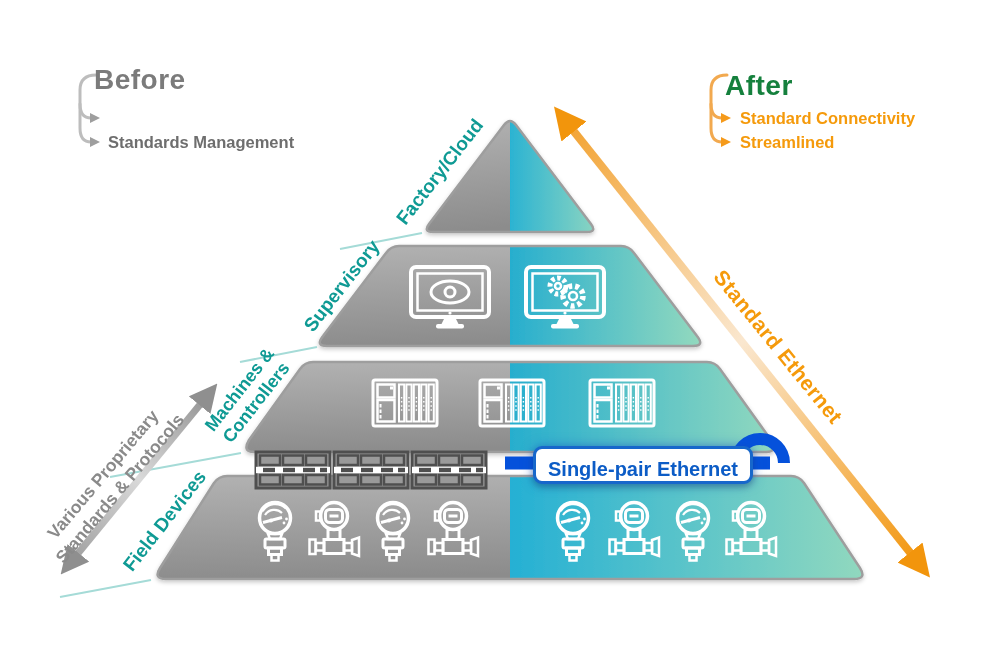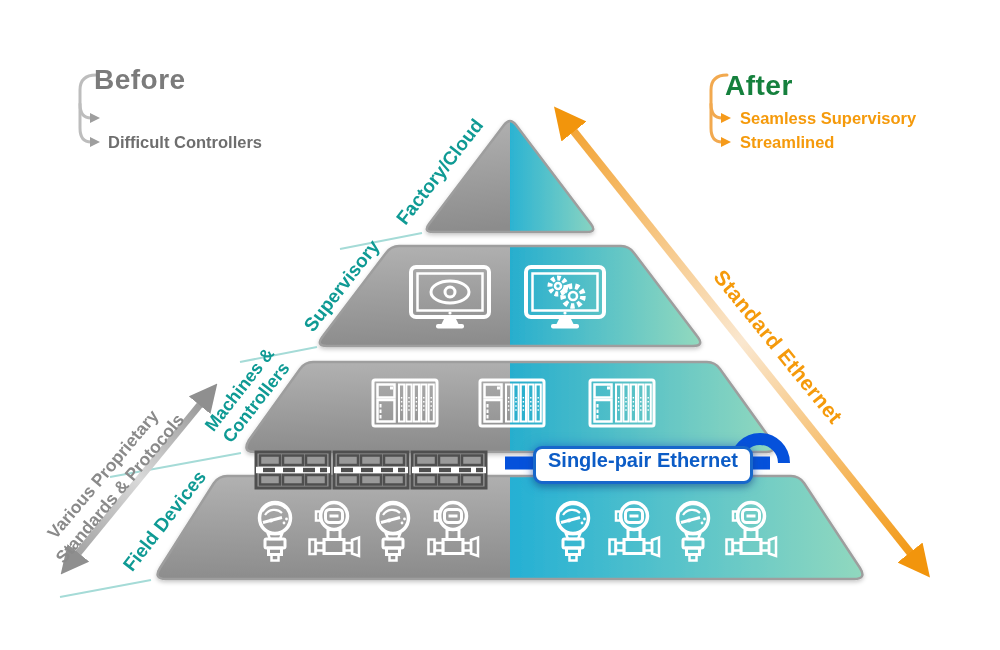--- a/index.html
+++ b/index.html
@@ -24,21 +24,21 @@
     color:#8a8a8a;font-weight:bold;font-size:17.5px;width:200px;text-align:center;
     line-height:1.25;transform:translate(-50%,-50%) rotate(-50deg);
   }
   .arrow-label-right{
     color:#F59A0B;font-weight:bold;font-size:21px;white-space:nowrap;
     transform:translate(-50%,-50%) rotate(51deg);letter-spacing:.5px;
   }
   .spe-box{
     left:533px;top:446px;width:214px;height:32px;
     background:#ffffff;border:3px solid #1767CB;border-radius:9px;
-    display:flex;align-items:flex-start;justify-content:center;
+    display:flex;align-items:flex-end;justify-content:center;
     font-weight:bold;font-size:20px;color:#0C5CC6;white-space:nowrap;
     box-shadow:0 0 12px rgba(21,90,210,.55), 0 3px 6px rgba(0,0,0,.25);
   }
 </style>
 </head>
 <body>
 
 <div class="canvas">
 
 <svg class="abs" style="left:0;top:0" width="1000" height="650" viewBox="0 0 1000 650">
@@ -257,24 +257,24 @@
   <use href="#sym-valve" x="307" y="500"></use>
   <use href="#sym-gauge" x="367" y="500"></use>
   <use href="#sym-valve" x="426" y="500"></use>
   <use href="#sym-gauge" x="547" y="500"></use>
   <use href="#sym-valve" x="607" y="500"></use>
   <use href="#sym-gauge" x="667" y="500"></use>
   <use href="#sym-valve" x="724" y="500"></use>
 </svg>
 
 <div class="abs hd hd-before" style="left:94px;top:64px">Before</div>
-<div class="abs bullet bullet-gray" style="left:108px;top:133px">Difficult Controllers</div>
+<div class="abs bullet bullet-gray" style="left:108px;top:133px">Standards Management</div>
 
 <div class="abs hd hd-after" style="left:725px;top:70px">After</div>
-<div class="abs bullet bullet-orange" style="left:740px;top:109px">Seamless Supervisory</div>
+<div class="abs bullet bullet-orange" style="left:740px;top:109px">Standard Connectivity</div>
 <div class="abs bullet bullet-orange" style="left:740px;top:133px">Streamlined</div>
 
 <div class="abs tier-label" style="left:440px;top:172px">Factory/Cloud</div>
 <div class="abs tier-label" style="left:342px;top:286px">Supervisory</div>
 <div class="abs tier-label two-line" style="left:248px;top:396px">Machines &amp; Controllers</div>
 <div class="abs tier-label" style="left:165px;top:521px">Field Devices</div>
 
 <div class="abs arrow-label-left" style="left:112px;top:482px">Various Proprietary Standards &amp; Protocols</div>
 <div class="abs arrow-label-right" style="left:778px;top:347px">Standard Ethernet</div>
 

